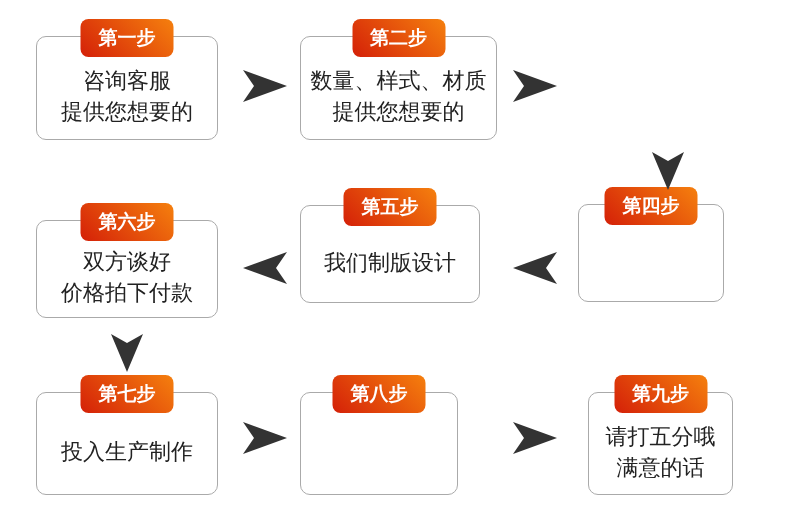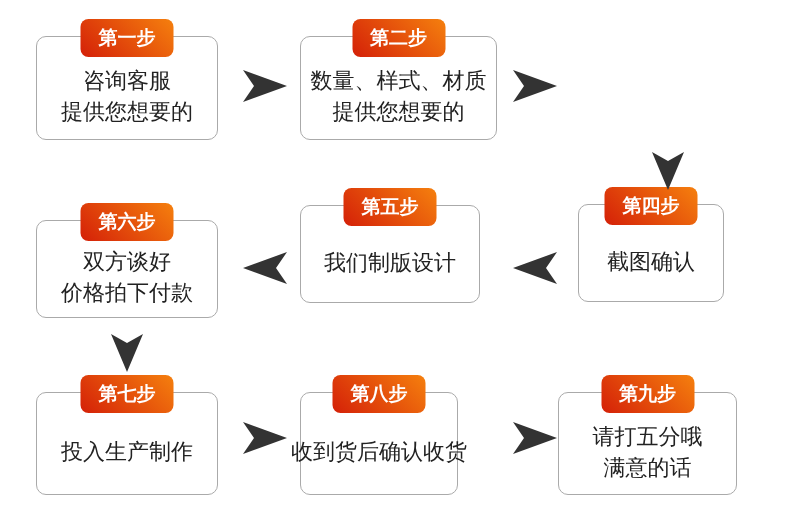--- a/index.html
+++ b/index.html
@@ -74,23 +74,20 @@
     <div class="badge">第二步</div>
     <div class="box-text">
       <span>数量、样式、材质</span>
       <span>提供您想要的</span>
     </div>
   </div>
 
 
   <div class="step-box" style="left:578px;top:204px;width:146px;height:98px">
     <div class="badge">第四步</div>
-    <div class="box-text">
-      <span>截图确认</span>
-    </div>
   </div>
 
   <div class="step-box" style="left:300px;top:205px;width:180px;height:98px">
     <div class="badge">第五步</div>
     <div class="box-text">
       <span>我们制版设计</span>
     </div>
   </div>
 
   <div class="step-box" style="left:36px;top:392px;width:182px;height:103px">
@@ -103,26 +100,23 @@
   <div class="step-box" style="left:36px;top:220px;width:182px;height:98px">
     <div class="badge">第六步</div>
     <div class="box-text">
       <span>双方谈好</span>
       <span>价格拍下付款</span>
     </div>
   </div>
 
   <div class="step-box" style="left:300px;top:392px;width:158px;height:103px">
     <div class="badge">第八步</div>
-    <div class="box-text">
-      <span>收到货后确认收货</span>
-    </div>
   </div>
 
-  <div class="step-box" style="left:558px;top:392px;width:179px;height:103px">
+  <div class="step-box" style="left:588px;top:392px;width:145px;height:103px">
     <div class="badge">第九步</div>
     <div class="box-text">
       <span>请打五分哦</span>
       <span>满意的话</span>
     </div>
   </div>
 
   <div class="arrow" style="left:243px;top:70px">
     <svg width="44" height="32" viewBox="0 0 44 32">
         <polygon points="0,0 44,16 0,32 11,16"></polygon>

